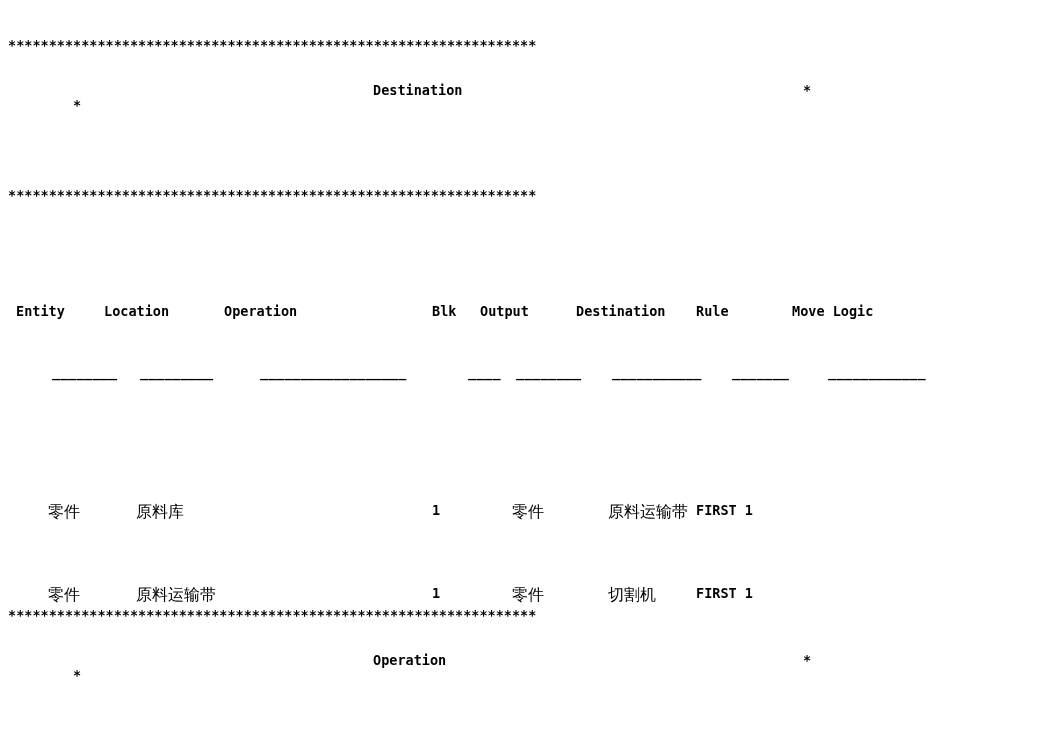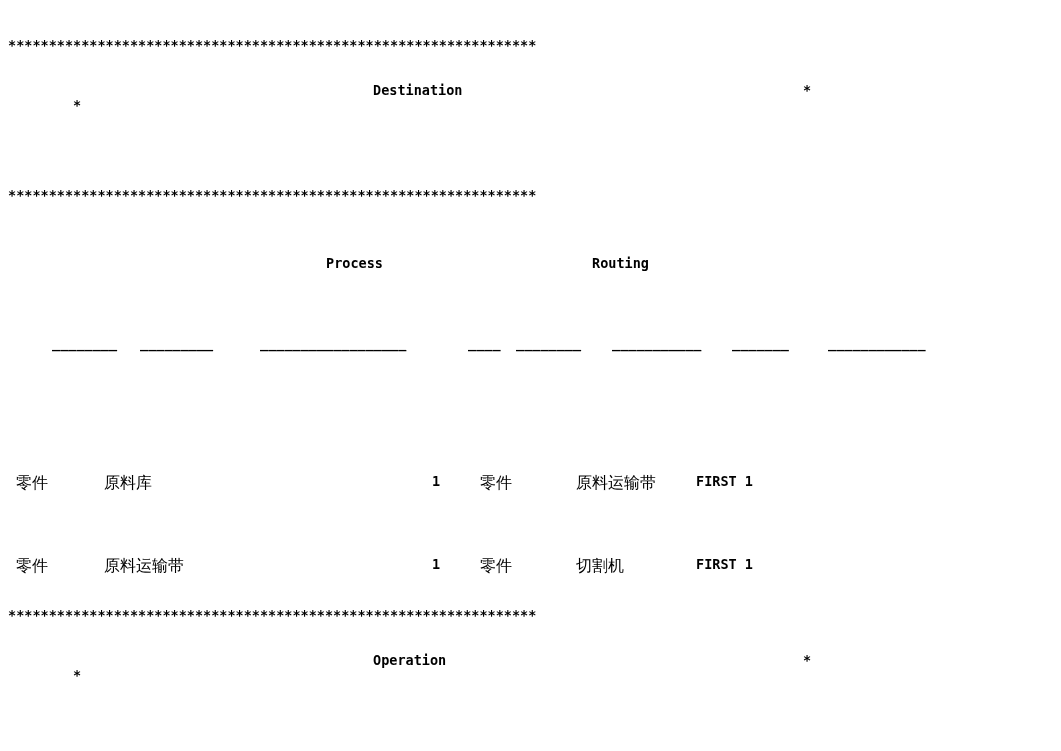--- a/index.html
+++ b/index.html
@@ -80,20 +80,21 @@
   .tbl .dash span { position: absolute; top: -6px; }
   .row {
     position: relative;
     height: 19px;
   }
   .row span { position: absolute; top: 0; }
   .cjk {
     font-family: "DejaVu Sans", "Liberation Sans", sans-serif;
     font-size: 16px;
     font-weight: normal;
+    margin-left: 32px;
   }
   .mono {
     font-family: "DejaVu Sans Mono", "Liberation Mono", monospace;
     font-size: 13.5px;
     font-weight: bold;
   }
   .c-entity   { left: 8px; }
   .c-location { left: 96px; }
   .c-operation{ left: 216px; }
   .c-blk      { left: 424px; }
@@ -124,27 +125,33 @@
       <div class="banner-mid">
         <span class="left-star">*</span>
         <span class="title">Destination</span>
         <span class="right-star">*</span>
       </div>
       <div class="banner-rule">*****************************************************************</div>
     </div>
 
     <div style="height:22px"></div>
 
-    <div class="group-head">
-      <span class="proc-label">Process</span>
-      <span class="rout-label">Routing</span>
-    </div>
 
     <div class="tbl">
 
+      <div class="hdr">
+        <span class="c-entity">Entity</span>
+        <span class="c-location">Location</span>
+        <span class="c-operation">Operation</span>
+        <span class="c-blk">Blk</span>
+        <span class="c-output">Output</span>
+        <span class="c-dest">Destination</span>
+        <span class="c-rule">Rule</span>
+        <span class="c-move">Move Logic</span>
+      </div>
 
       <div class="dash">
         <span class="c-entity">________</span>
         <span class="c-location">_________</span>
         <span class="c-operation">__________________</span>
         <span class="c-blk">____</span>
         <span class="c-output">________</span>
         <span class="c-dest">___________</span>
         <span class="c-rule">_______</span>
         <span class="c-move">____________</span>

